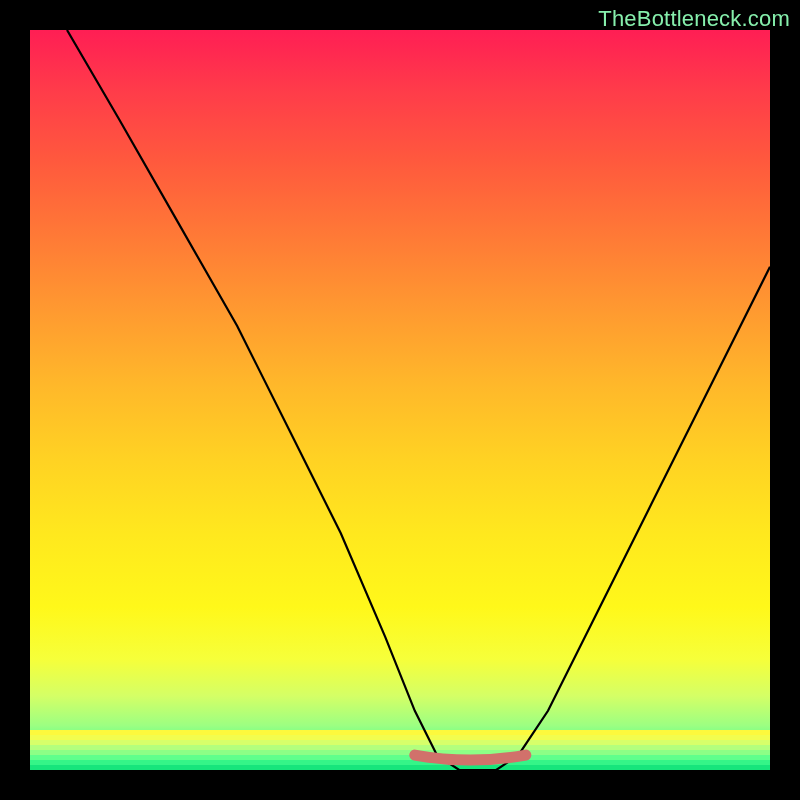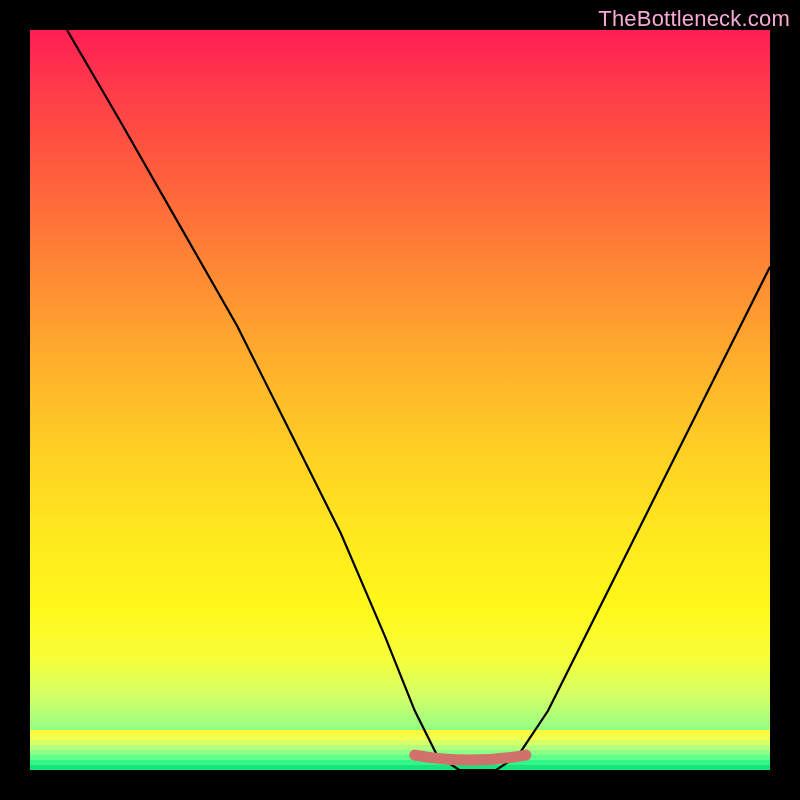--- a/index.html
+++ b/index.html
@@ -56,21 +56,21 @@
     width: 100%;
   }
   .band {
     height: 5px;
     width: 100%;
   }
   .watermark {
     position: absolute;
     top: 6px;
     right: 10px;
-    color: #f9a8d4;
+    color: #86efac;
     font-size: 22px;
     font-weight: 500;
     letter-spacing: 0.2px;
   }
   svg.curve {
     position: absolute;
     left: 0;
     top: 0;
     width: 100%;
     height: 100%;

